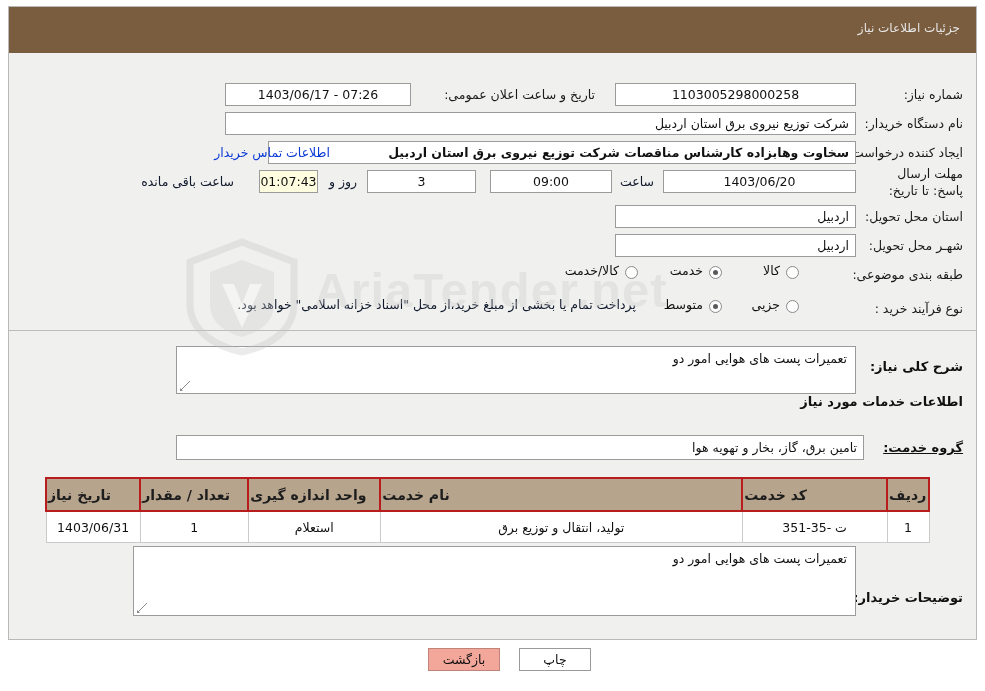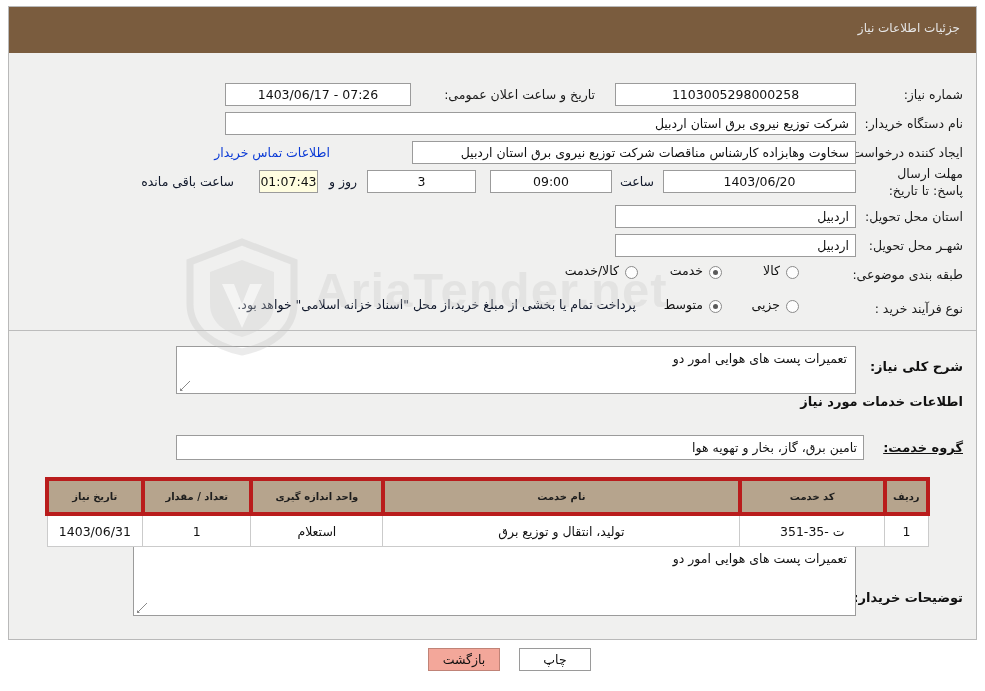--- a/index.html
+++ b/index.html
@@ -195,23 +195,23 @@
     top: 477px;
     width: 885px;
     border-collapse: collapse;
     font-size: 12.5px;
   }
   table.items th {
     background: #b6a48d;
     color: #1d1d1d;
     font-weight: bold;
     height: 29px;
-    border: 4px solid #b91c1c;
-    text-align: center;
-    font-size: 10px;
+    border: 2px solid #b91c1c;
+    text-align: left;
+    font-size: 14px;
   }
   table.items td {
     background: #ffffff;
     height: 28px;
     border: 1px solid #cbcbcb;
     text-align: center;
     color: #111;
   }
   
   .btn {
@@ -244,21 +244,21 @@
     <div class="lbl" style="right:13px; top:28px; width:100px;">شماره نیاز:</div>
     <div class="fld ltr" style="right:120px; top:24px; width:241px;">1103005298000258</div>
 
     <div class="lbl" style="right:381px; top:28px; width:175px; text-align:right;">تاریخ و ساعت اعلان عمومی:</div>
     <div class="fld ltr" style="right:565px; top:24px; width:186px;">1403/06/17 - 07:26</div>
 
     <div class="lbl" style="right:13px; top:57px; width:120px;">نام دستگاه خریدار:</div>
     <div class="fld right" style="right:120px; top:53px; width:631px;">شرکت توزیع نیروی برق استان اردبیل</div>
 
     <div class="lbl" style="right:13px; top:86px; width:130px;">ایجاد کننده درخواست:</div>
-    <div class="fld right" style="right:120px; top:82px; width:444px;">سخاوت وهابزاده کارشناس مناقصات شرکت توزیع نیروی برق استان اردبیل</div>
+    <div class="fld right" style="right:120px; top:82px; width:588px;font-weight:bold;">سخاوت وهابزاده کارشناس مناقصات شرکت توزیع نیروی برق استان اردبیل</div>
     <div class="linkish" style="right:646px; top:86px;">اطلاعات تماس خریدار</div>
 
     <div class="lbl" style="right:13px; top:106px; width:98px; line-height:17px; white-space:normal;">مهلت ارسال پاسخ: تا تاریخ:</div>
     <div class="fld ltr" style="right:120px; top:111px; width:193px;">1403/06/20</div>
     <div class="plaintext" style="right:322px; top:115px;">ساعت</div>
     <div class="fld ltr" style="right:364px; top:111px; width:122px;">09:00</div>
     <div class="fld ltr" style="right:500px; top:111px; width:109px;">3</div>
     <div class="plaintext" style="right:619px; top:115px;">روز و</div>
     <div class="fld ltr" style="right:658px; top:111px; width:59px; background:#fffde0;">01:07:43</div>
     <div class="plaintext" style="right:742px; top:115px;">ساعت باقی مانده</div>

